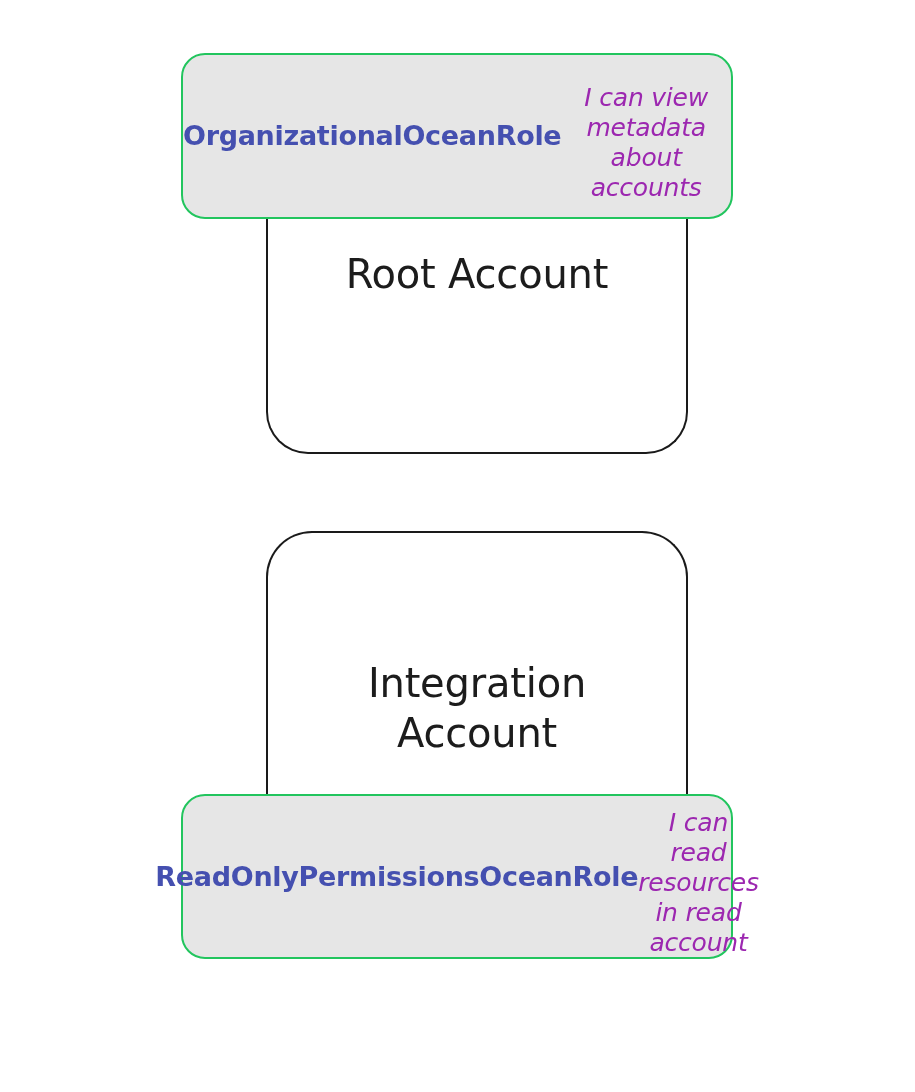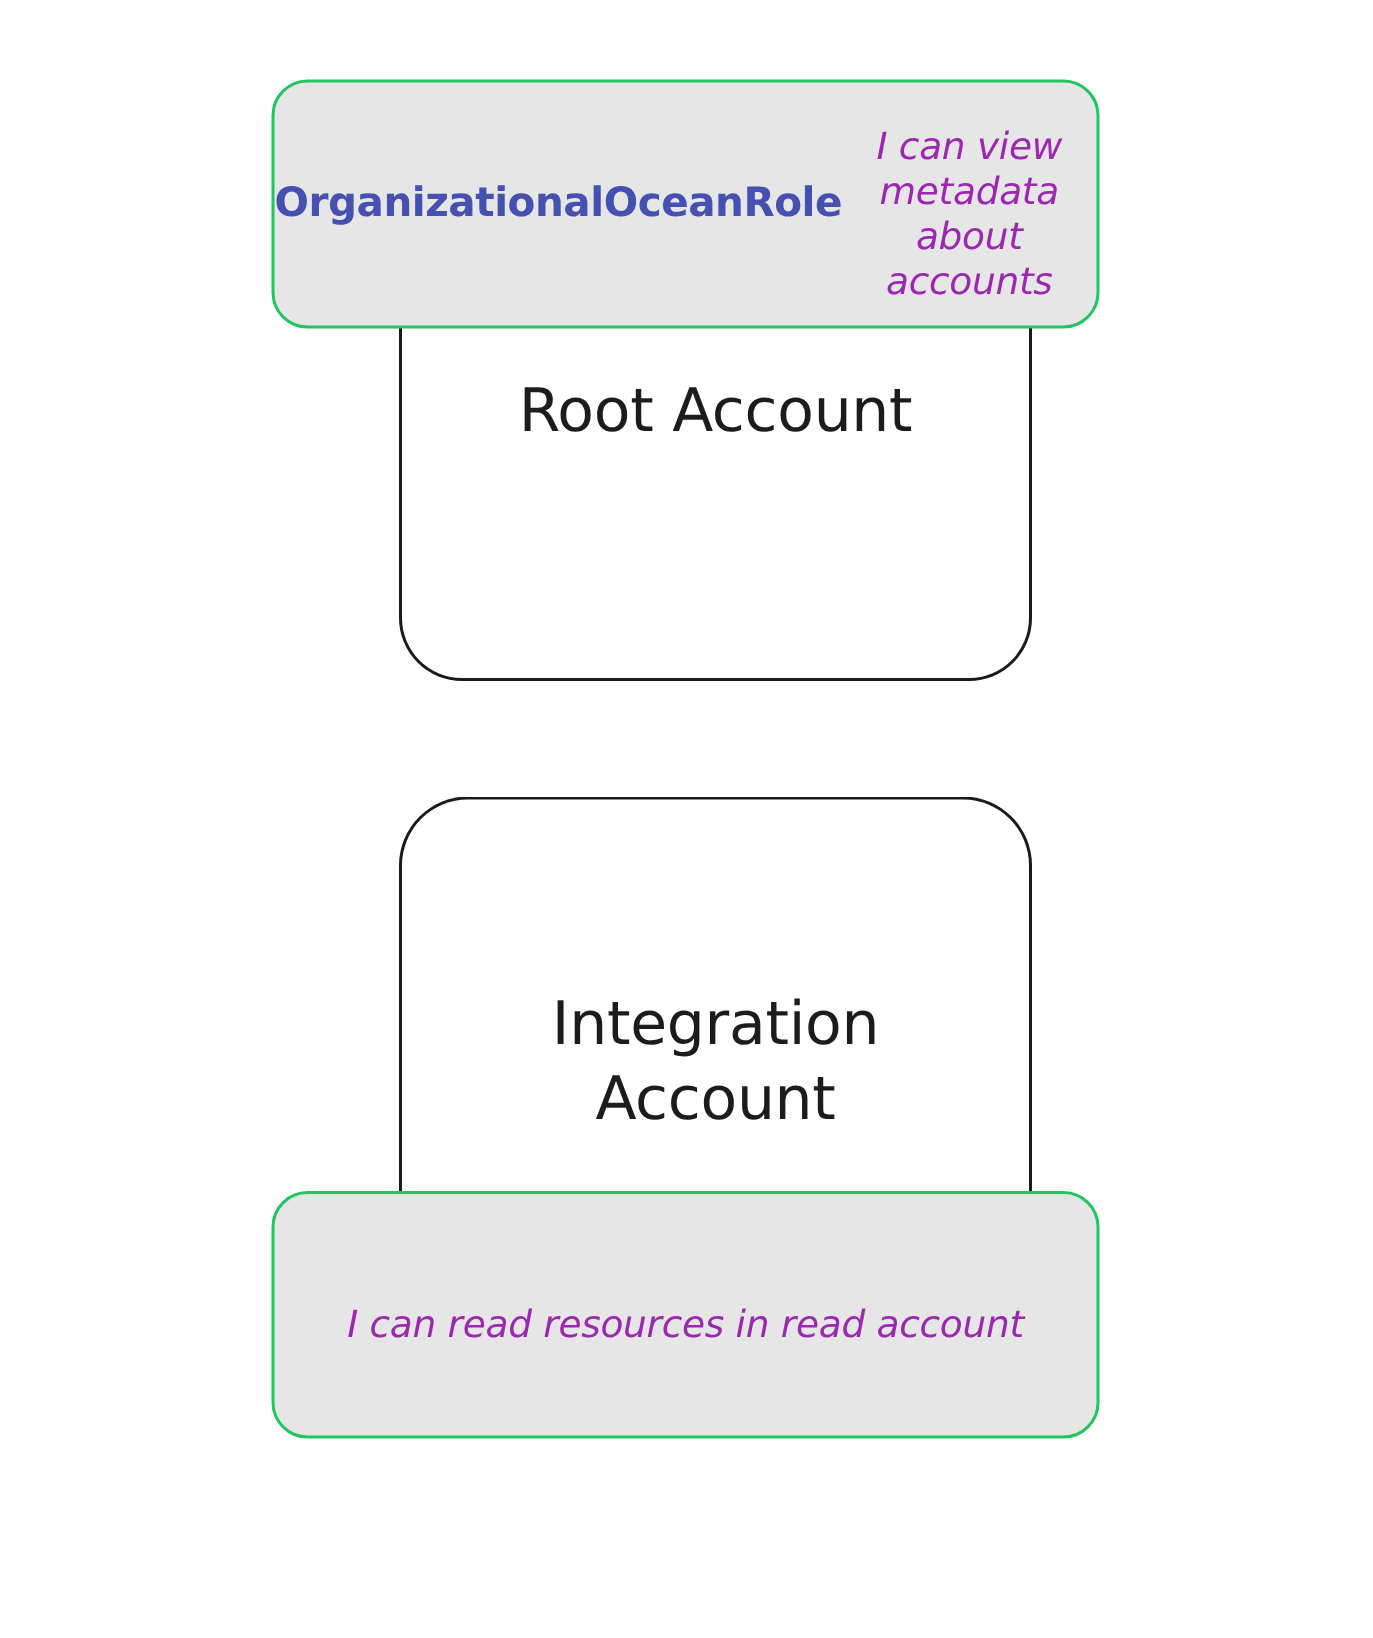--- a/index.html
+++ b/index.html
@@ -135,16 +135,17 @@
     <div class="role-name">OrganizationalOceanRole</div>
     <div class="role-desc">I can view metadata about accounts</div>
   </div>
 
   <div class="account-group integration">
     <div class="account-label">Integration
 Account</div>
   </div>
 
   <div class="role-badge bottom">
+    <div class="role-name">ReadOnlyPermissionsOceanRole</div>
     <div class="role-desc">I can read resources in read account</div>
   </div>
 
 </div>
 
 </body></html>

